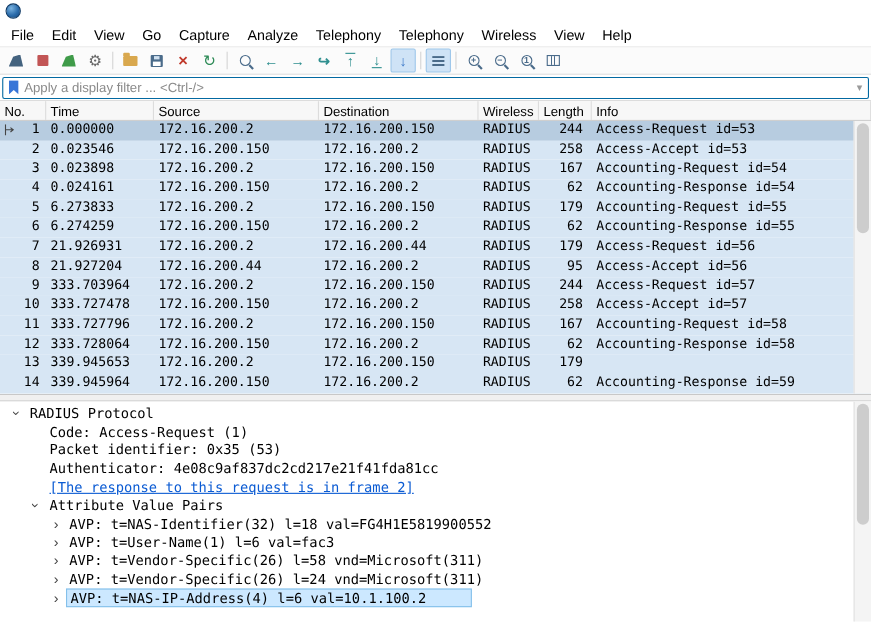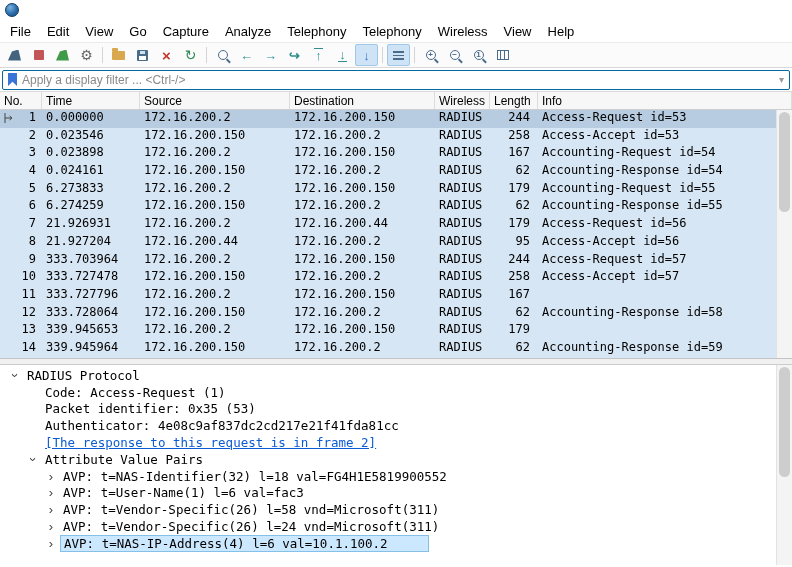--- a/index.html
+++ b/index.html
@@ -313,20 +313,21 @@
     <span class="cell c-len">258</span>
     <span class="cell c-info">Access-Accept id=57</span>
   </div>
   <div class="prow">
     <span class="cell c-no">11</span>
     <span class="cell c-time">333.727796</span>
     <span class="cell c-src">172.16.200.2</span>
     <span class="cell c-dst">172.16.200.150</span>
     <span class="cell c-proto">RADIUS</span>
     <span class="cell c-len">167</span>
+    <span class="cell c-info">Accounting-Request id=58</span>
   </div>
   <div class="prow">
     <span class="cell c-no">12</span>
     <span class="cell c-time">333.728064</span>
     <span class="cell c-src">172.16.200.150</span>
     <span class="cell c-dst">172.16.200.2</span>
     <span class="cell c-proto">RADIUS</span>
     <span class="cell c-len">62</span>
     <span class="cell c-info">Accounting-Response id=58</span>
   </div>

